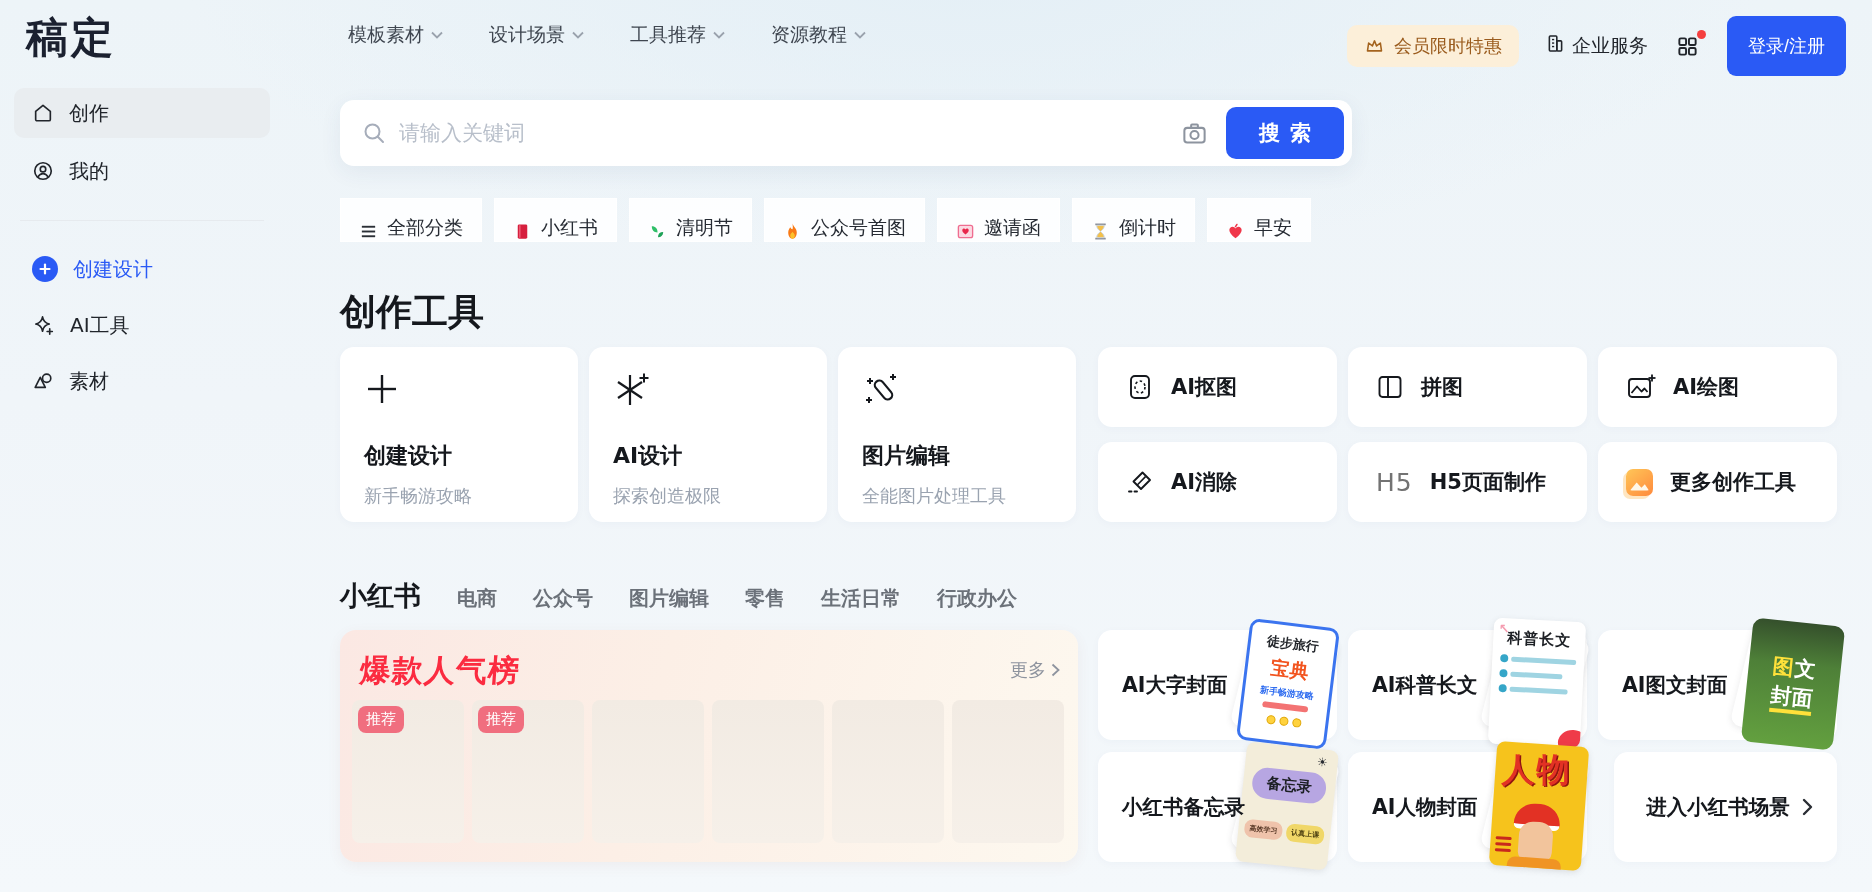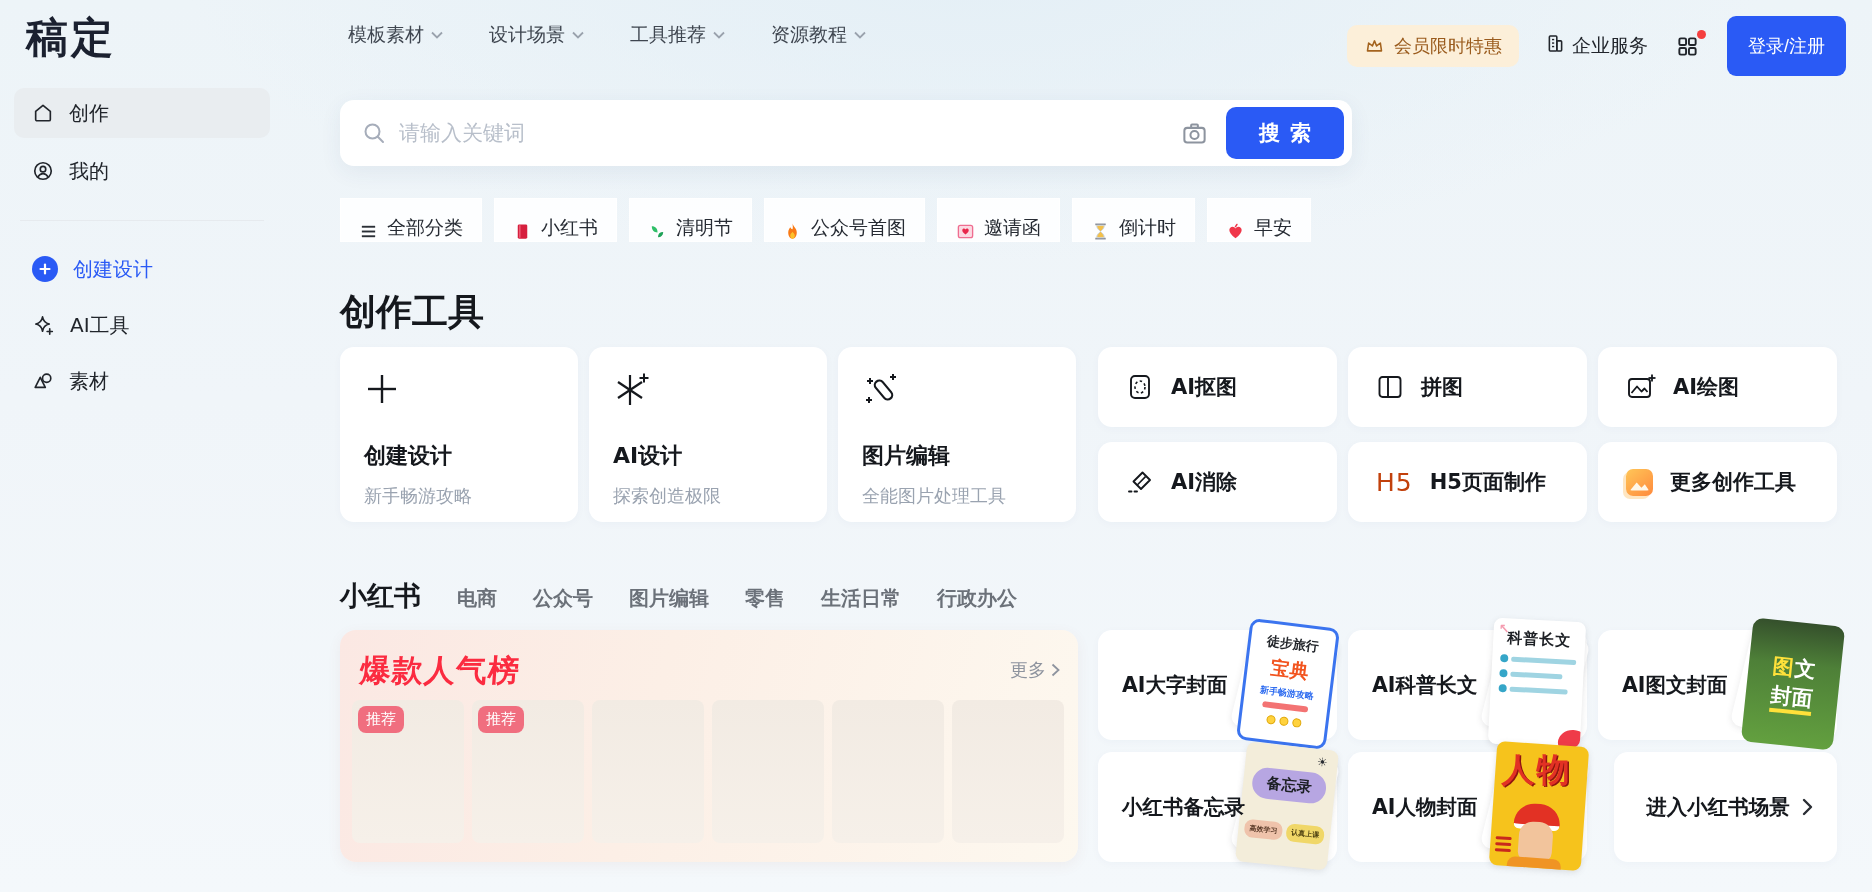--- a/index.html
+++ b/index.html
@@ -55,21 +55,21 @@
   .tools-title { position:absolute; left:340px; top:288px; font-size:36px; font-weight:800; color:#15181d; }
   .primary-cards { position:absolute; left:340px; top:347px; display:flex; gap:11px; }
   .pcard { width:238px; height:175px; background:#fff; border-radius:14px; padding:24px; cursor:pointer; box-shadow:0 2px 8px rgba(45,75,115,.03); }
   .pcard .ic { height:38px; margin-bottom:32px; }
   .pcard .t { font-size:22px; font-weight:700; color:#15181d; }
   .pcard .s { font-size:18px; color:#9aa3b0; margin-top:13px; }
 
   .secondary-cards { position:absolute; left:1098px; top:347px; display:grid; grid-template-columns:repeat(3,239px); grid-auto-rows:80px; column-gap:11px; row-gap:15px; }
   .scard { background:#fff; border-radius:14px; display:flex; align-items:center; gap:17px; padding-left:28px; cursor:pointer; box-shadow:0 2px 8px rgba(45,75,115,.03); }
   .scard .lbl { font-size:21px; font-weight:700; color:#15181d; }
-  .h5glyph { font-size:25px; font-weight:500; color:#c2410c; letter-spacing:1px; }
+  .h5glyph { font-size:25px; font-weight:500; color:#737373; letter-spacing:1px; }
   .more-ic { width:27px; height:27px; border-radius:7px; background:linear-gradient(140deg,#ffc658 0%,#ff8a3d 100%); position:relative; box-shadow:-3px 3px 0 rgba(255,183,77,.35); }
   .more-ic:before { content:""; position:absolute; left:4px; right:4px; bottom:5px; height:9px; background:#fff7e8; border-radius:2px;
     clip-path:polygon(0 100%, 35% 10%, 60% 70%, 78% 30%, 100% 100%); }
 
   
   .xhs-header { position:absolute; left:340px; top:578px; display:flex; align-items:baseline; gap:36px; }
   .xhs-title { font-size:27px; font-weight:800; color:#15181d; }
   .xhs-tab { font-size:20px; font-weight:600; color:#6b7179; cursor:pointer; }
 
   .hot-board { position:absolute; left:340px; top:630px; width:738px; height:232px; border-radius:16px;

